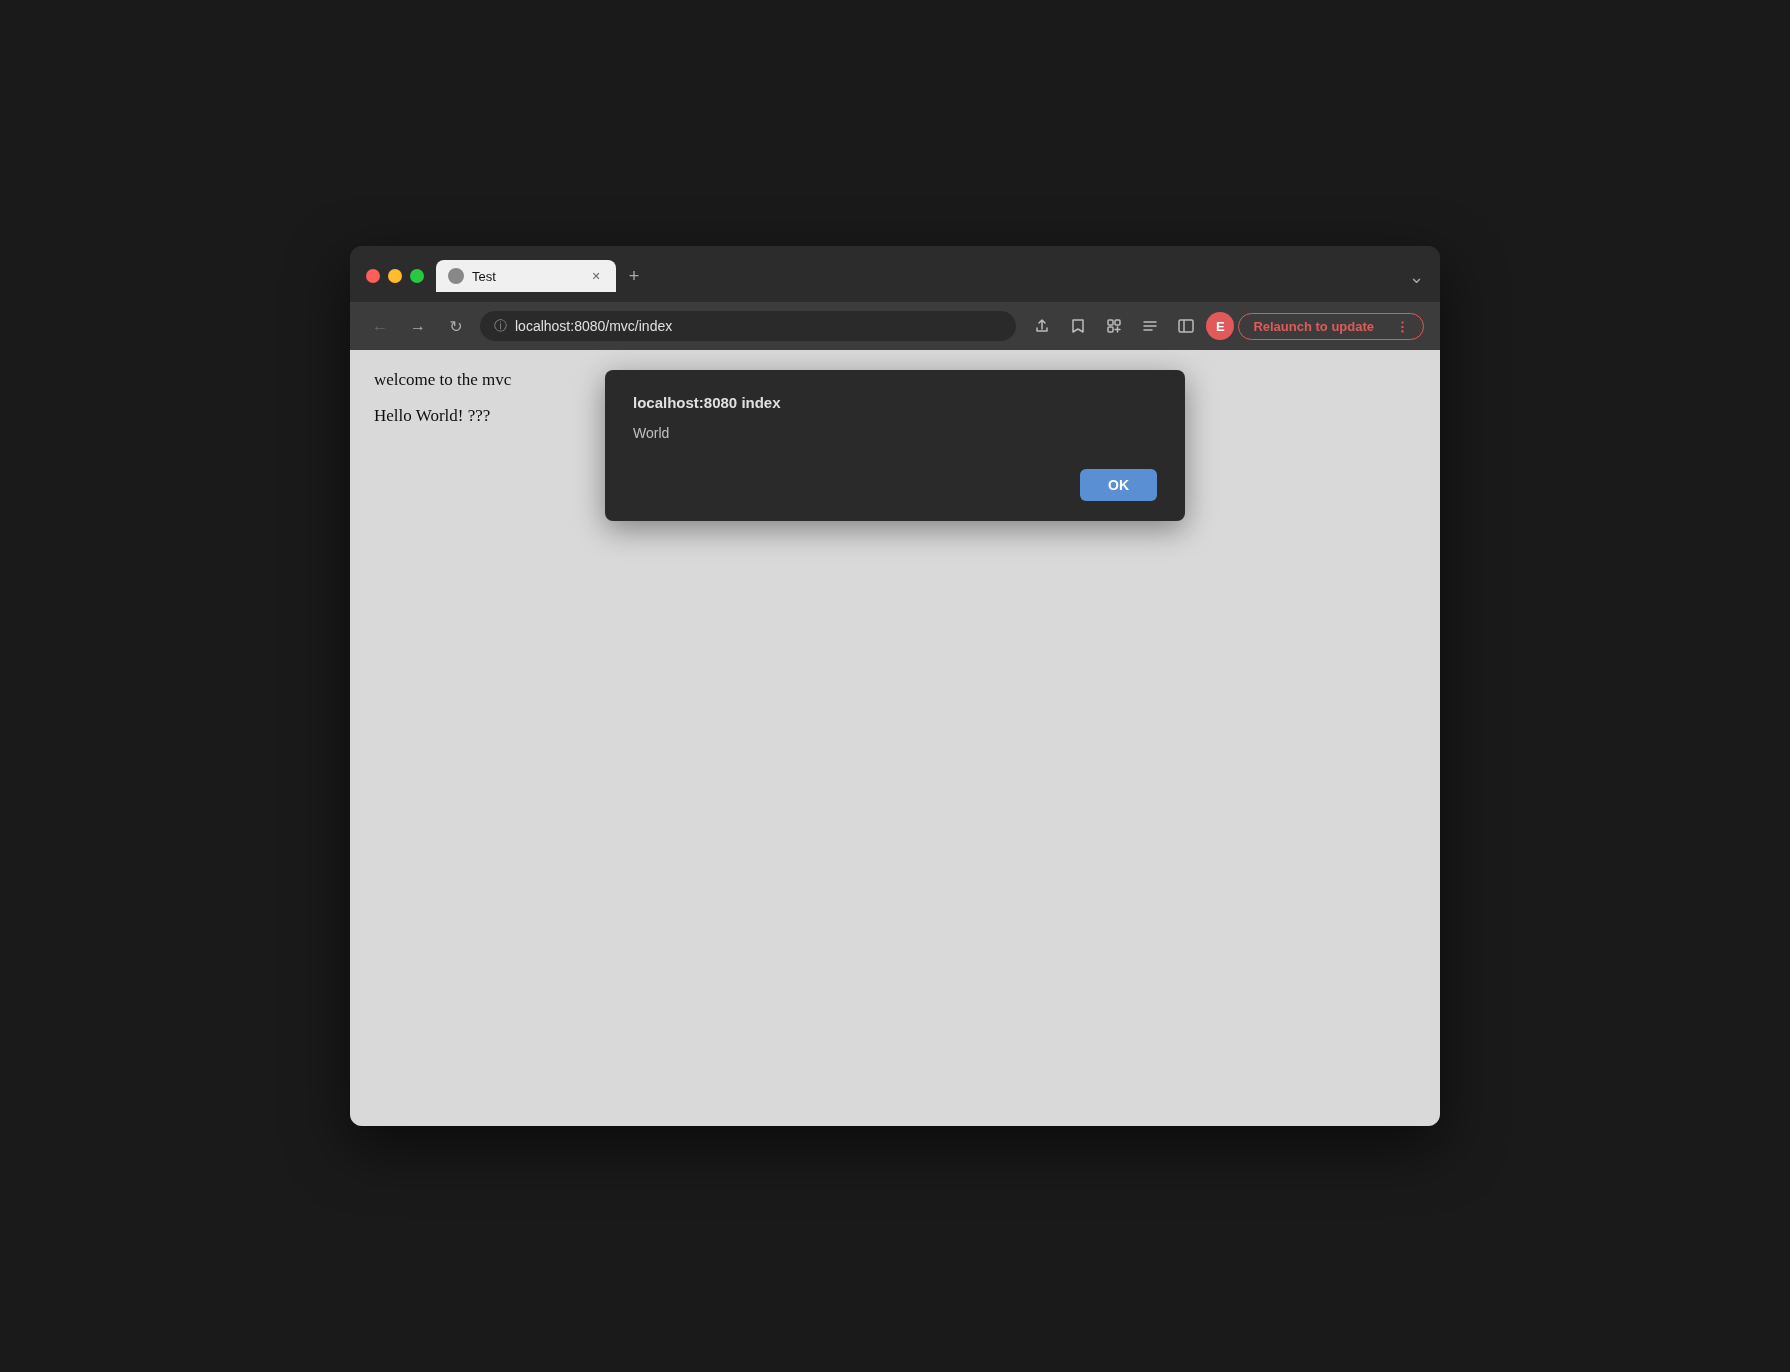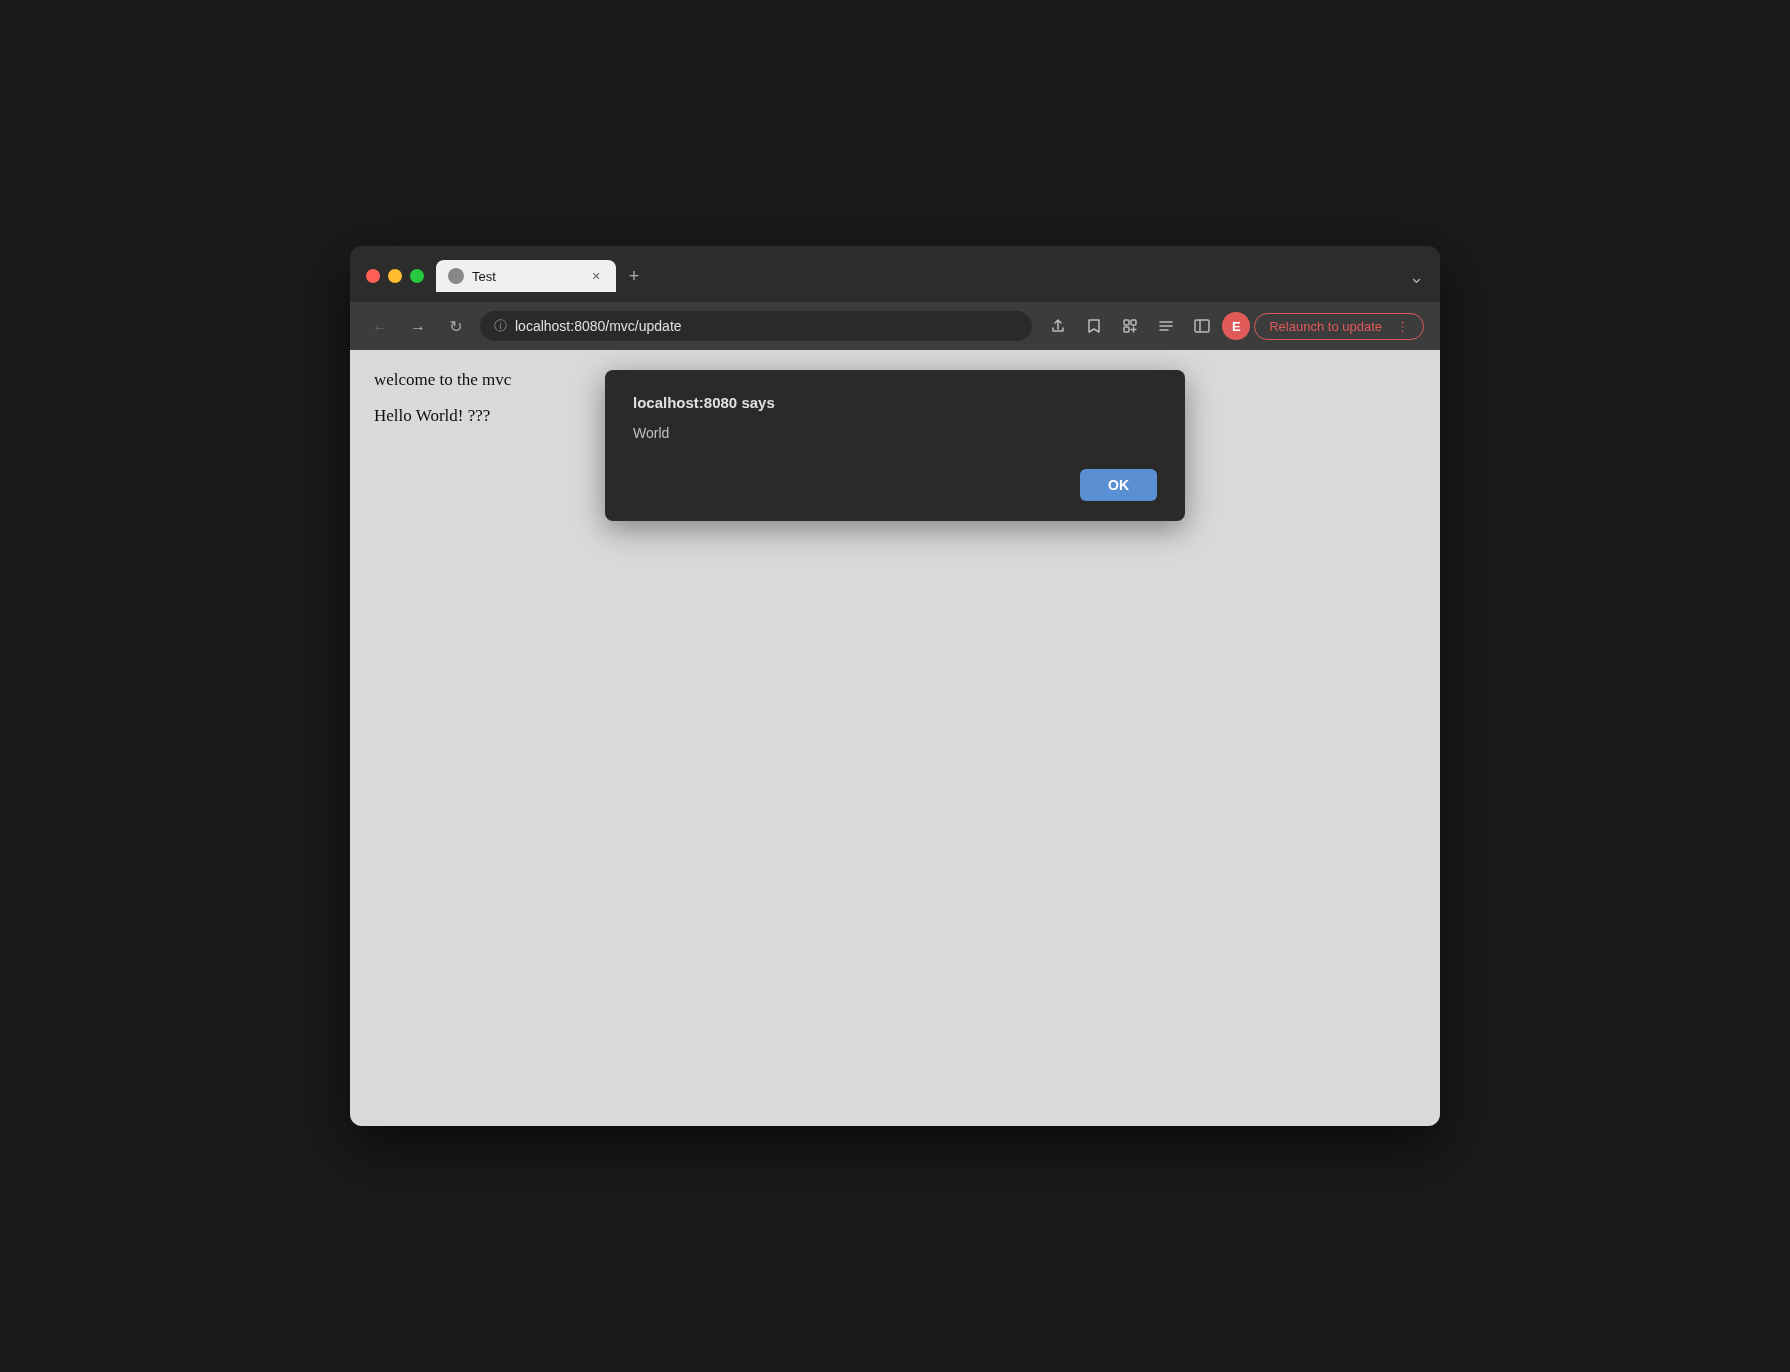--- a/index.html
+++ b/index.html
@@ -213,28 +213,28 @@
       justify-content: center;
       font-size: 13px;
       font-weight: bold;
       color: white;
       cursor: pointer;
     }
 
     .relaunch-btn {
       display: flex;
       align-items: center;
-      gap: 14px;
+      gap: 22px;
       border: 1.5px solid #e05a5a;
       border-radius: 20px;
       padding: 5px 14px;
       cursor: pointer;
       color: #e05a5a;
       font-size: 13px;
-      font-weight: 400;
+      font-weight: 700;
       white-space: nowrap;
     }
 
     
     .page-content {
       flex: 1;
       background: white;
       position: relative;
       overflow: hidden;
     }
@@ -337,21 +337,21 @@
     </div>
     <div class="nav-btn">
       <span>→</span>
     </div>
     <div class="nav-btn">
       <span>↻</span>
     </div>
 
     <div class="address-bar">
       <span class="address-bar-icon">ⓘ</span>
-      <span class="address-bar-url">localhost:8080/mvc/update</span>
+      <span class="address-bar-url">localhost:8080/mvc/index</span>
     </div>
 
     <div class="toolbar-actions">
       <div class="toolbar-btn">
         <svg width="16" height="16" viewBox="0 0 16 16" fill="none">
           <path d="M8 2v9M5 5l3-3 3 3" stroke="#bbb" stroke-width="1.5" stroke-linecap="round" stroke-linejoin="round"></path>
           <path d="M3 10v3h10v-3" stroke="#bbb" stroke-width="1.5" stroke-linecap="round" stroke-linejoin="round"></path>
         </svg>
       </div>
       <div class="toolbar-btn">
@@ -391,21 +391,21 @@
   </div>
 
   <div class="page-content">
     <div class="page-text">
       <div class="page-line">welcome to the mvc</div>
       <div class="page-line">Hello World! ???</div>
     </div>
 
     <div class="dialog-overlay">
       <div class="dialog">
-        <div class="dialog-title">localhost:8080 says</div>
+        <div class="dialog-title">localhost:8080 index</div>
         <div class="dialog-message">World</div>
         <div class="dialog-actions">
           <button class="dialog-ok-btn">OK</button>
         </div>
       </div>
     </div>
   </div>
 
 </div>
 

